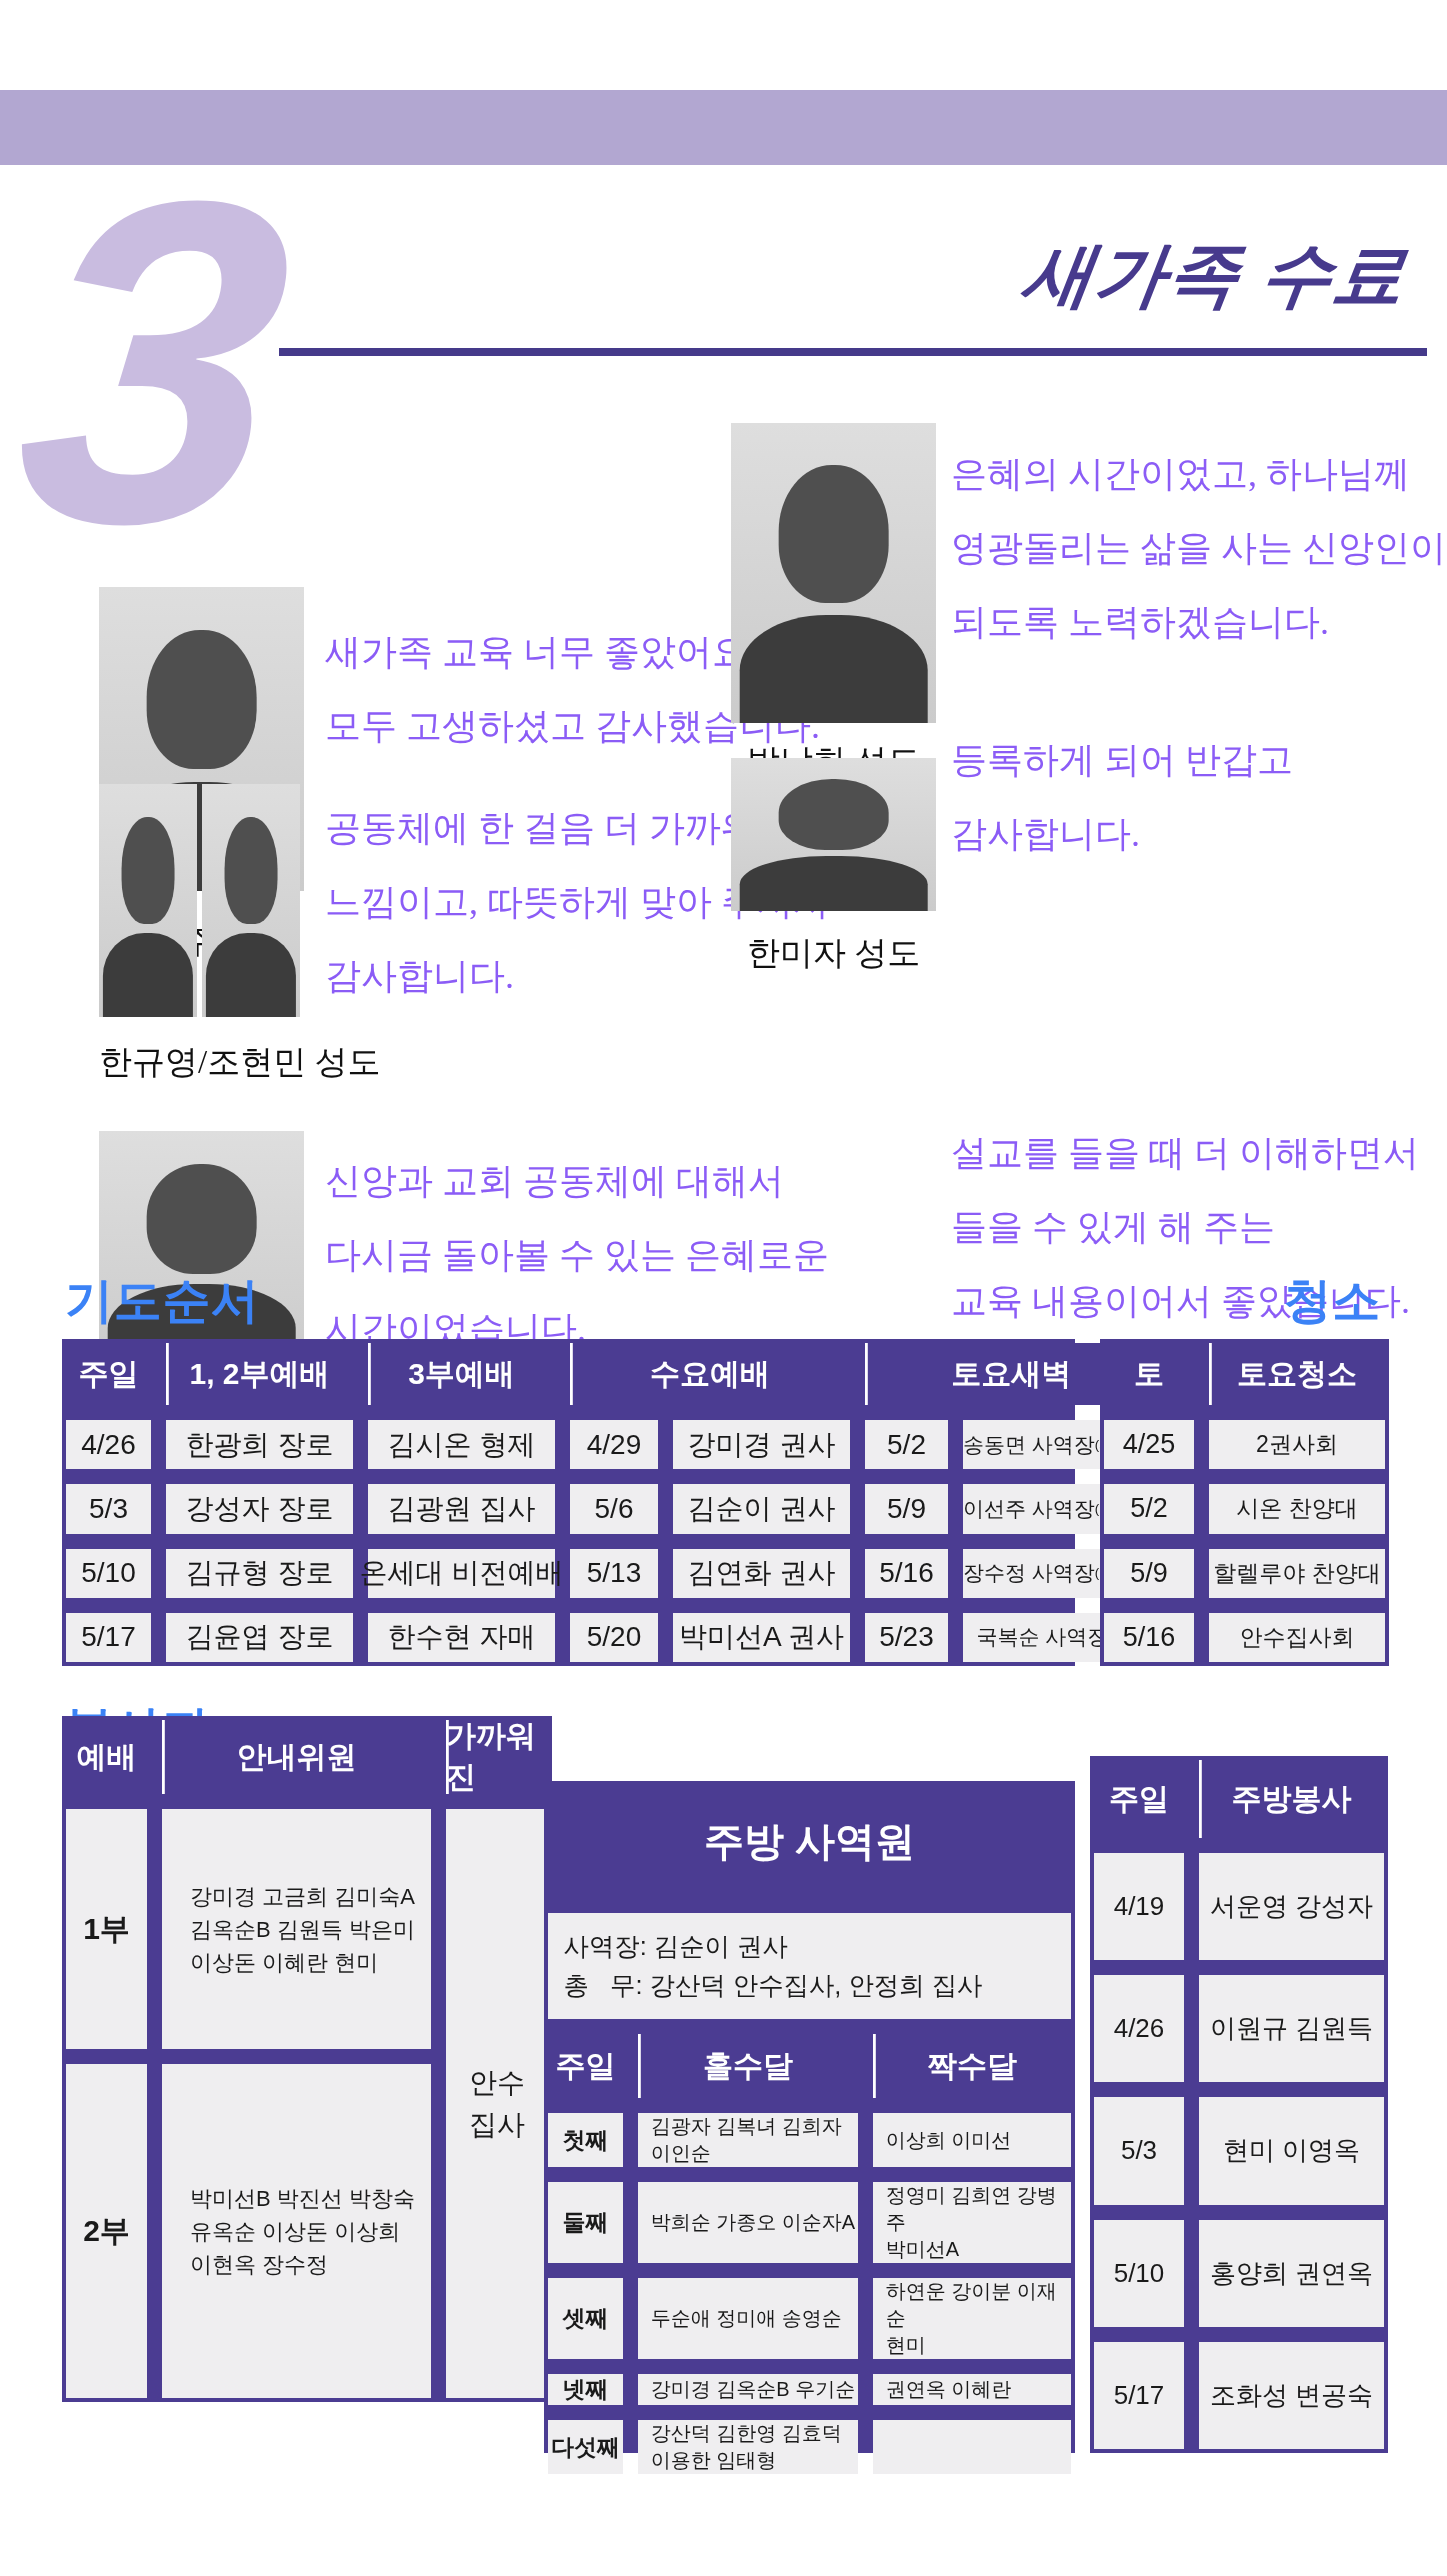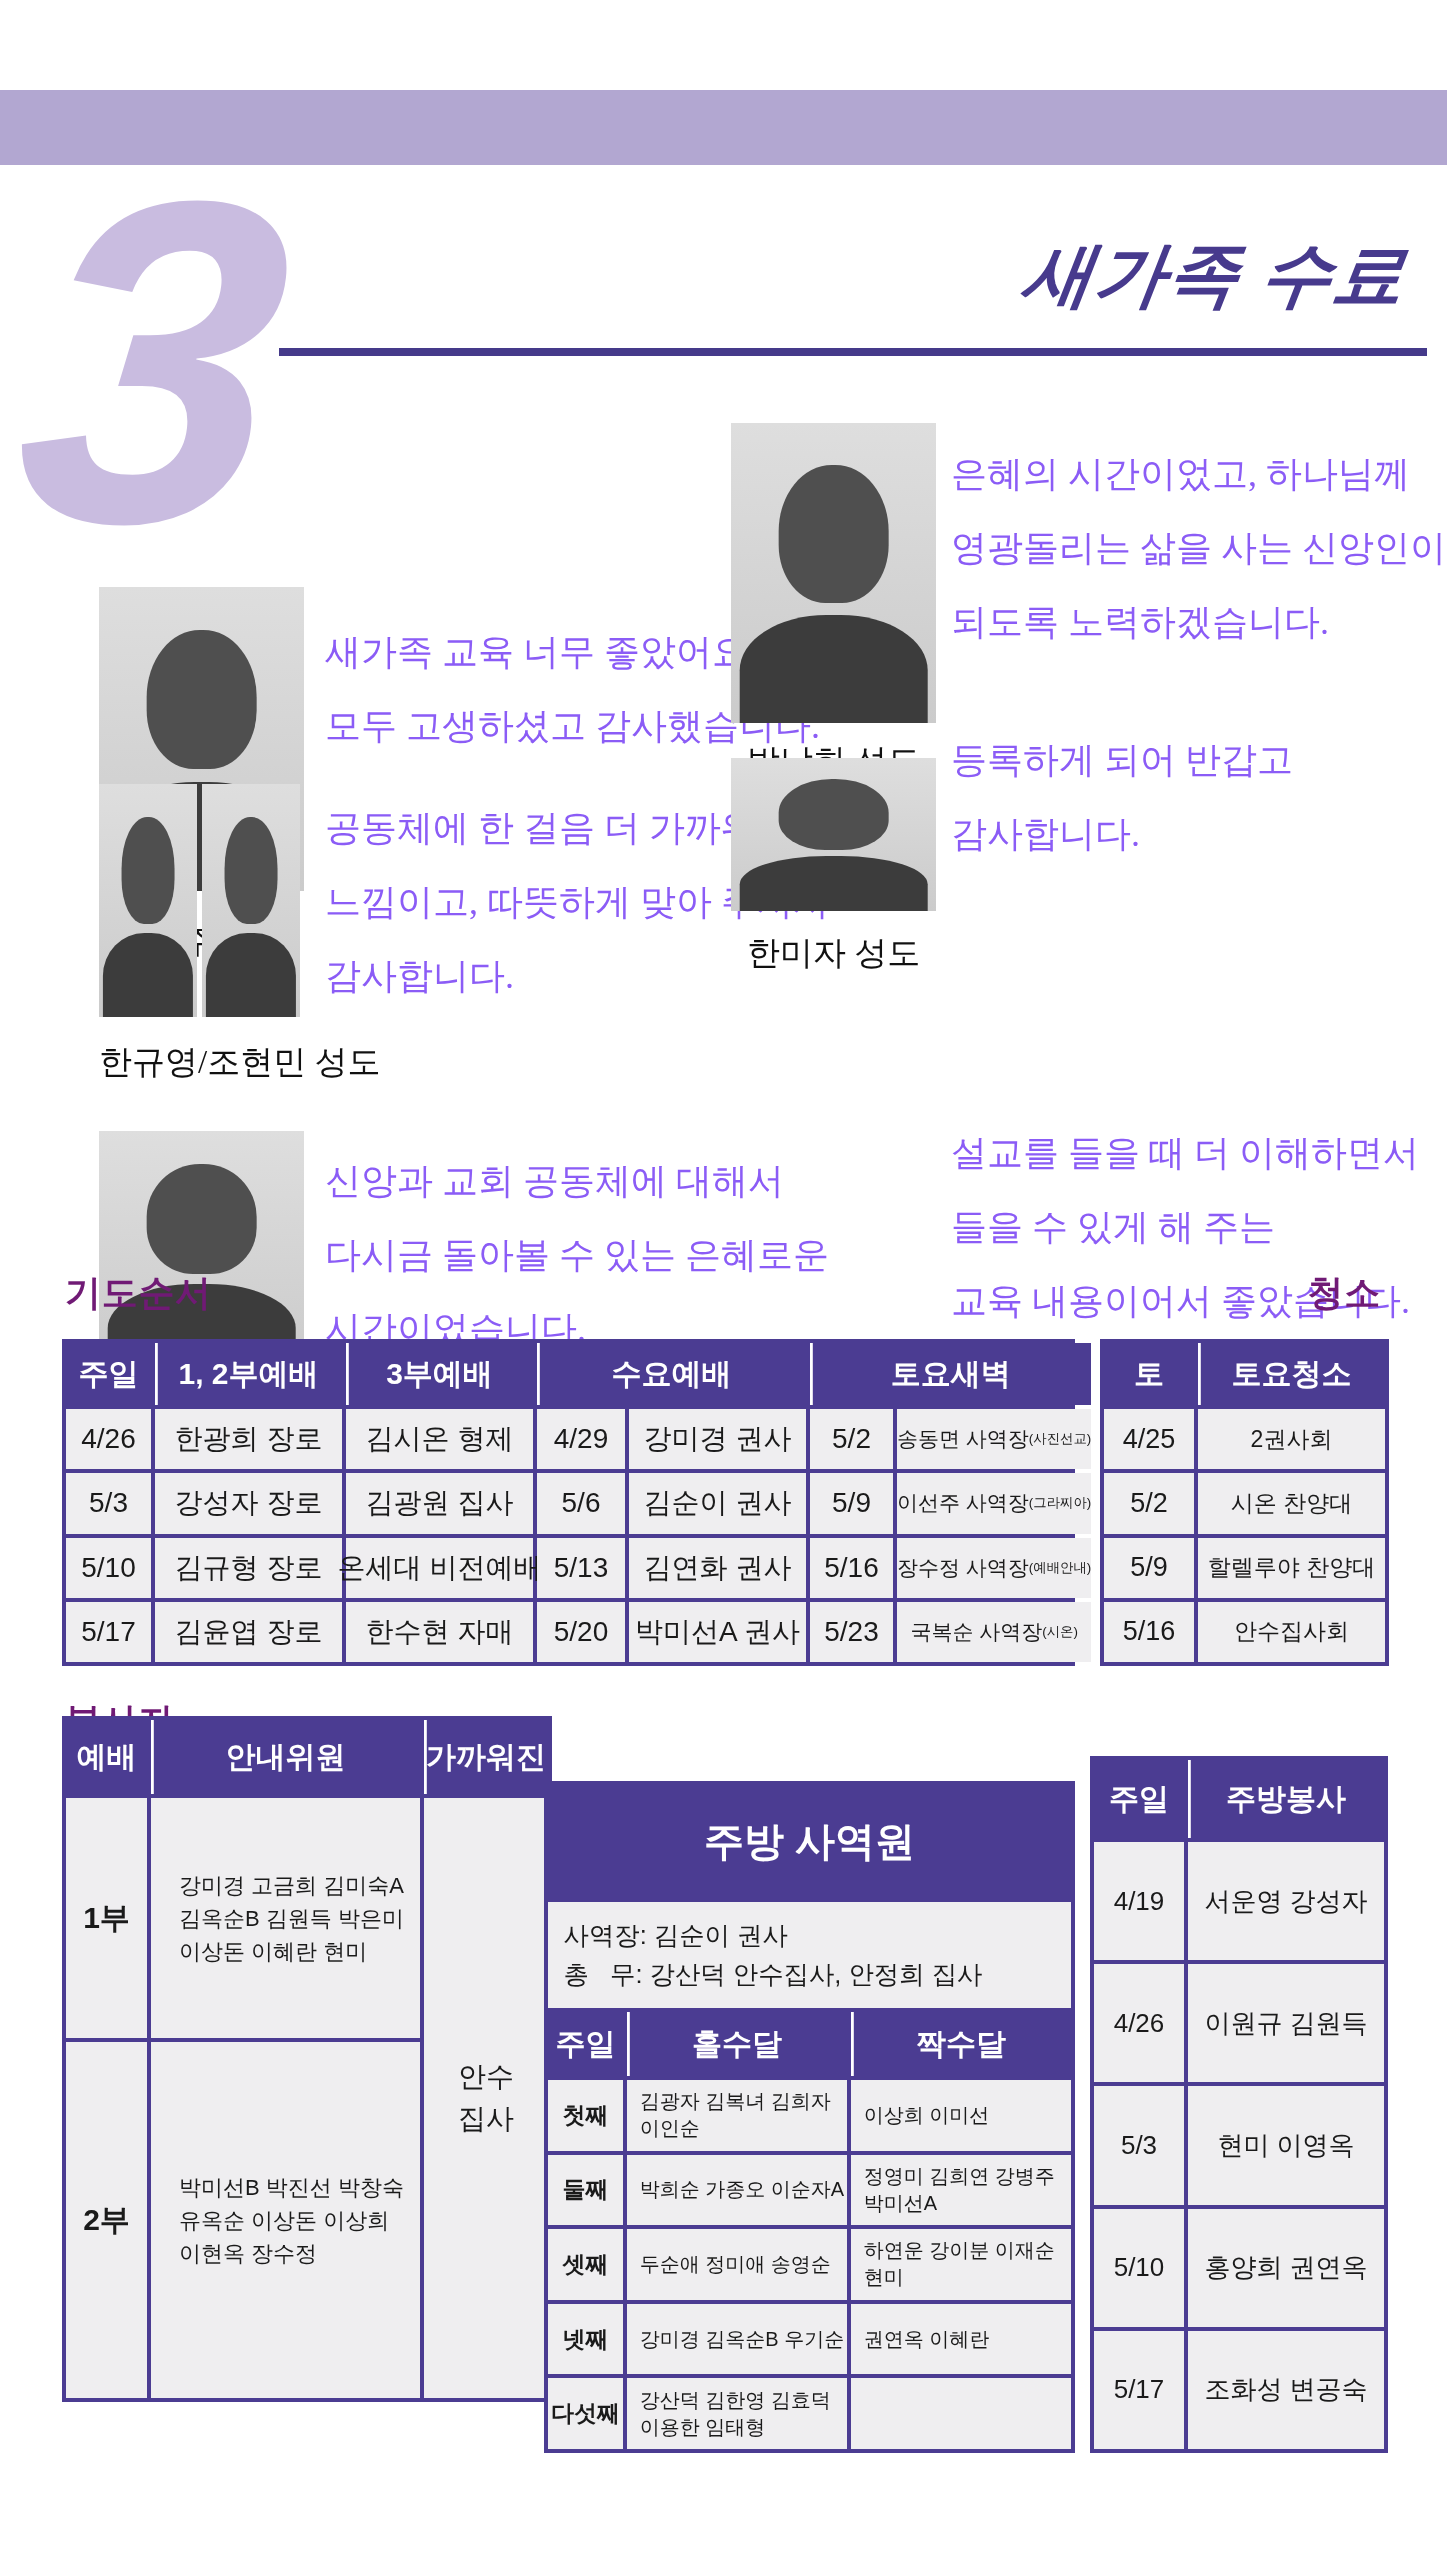--- a/index.html
+++ b/index.html
@@ -43,27 +43,27 @@
   .q-pnh{left:951px;top:438px;}
 
   .ph-hmj{left:731px;top:758px;width:205px;height:153px;}
   .cap-hmj{left:731px;top:931px;width:205px;}
   .q-hmj{left:951px;top:724px;}
 
   .cap-jje{left:763px;top:1375px;}
   .q-jje{left:951px;top:1117px;}
 
   
-  .sectitle{position:absolute;font-size:36px;font-weight:bold;color:#701a75;letter-spacing:0.7px;}
+  .sectitle{position:absolute;font-size:48px;font-weight:bold;color:#3b82f6;letter-spacing:0.7px;}
   .t-prayer{left:65px;top:1269px;}
   .t-clean{left:1100px;top:1269px;width:281px;text-align:right;}
   .t-vol{left:65px;top:1681px;margin-top:16px;}
 
   
-  .tbl{position:absolute;background:#4b3c92;border:4.2px solid #4b3c92;display:grid;gap:4px;}
+  .tbl{position:absolute;background:#4b3c92;border:4.2px solid #4b3c92;display:grid;gap:15px;}
   .hc{background:#4b3c92;color:#fff;font-weight:bold;font-size:30px;
       display:flex;align-items:center;justify-content:center;}
   .sep{box-shadow:inset 2.8px 0 0 #ffffff;}
   .bc{background:#efeef0;color:#1a1a1a;font-size:28px;display:flex;align-items:center;justify-content:center;
       white-space:nowrap;}
   .left{justify-content:flex-start;text-align:left;}
   .lines{white-space:pre-line;}
   .small{font-size:15px;}
 
   #prayerTable{left:62px;top:1339px;width:1005px;height:319px;

